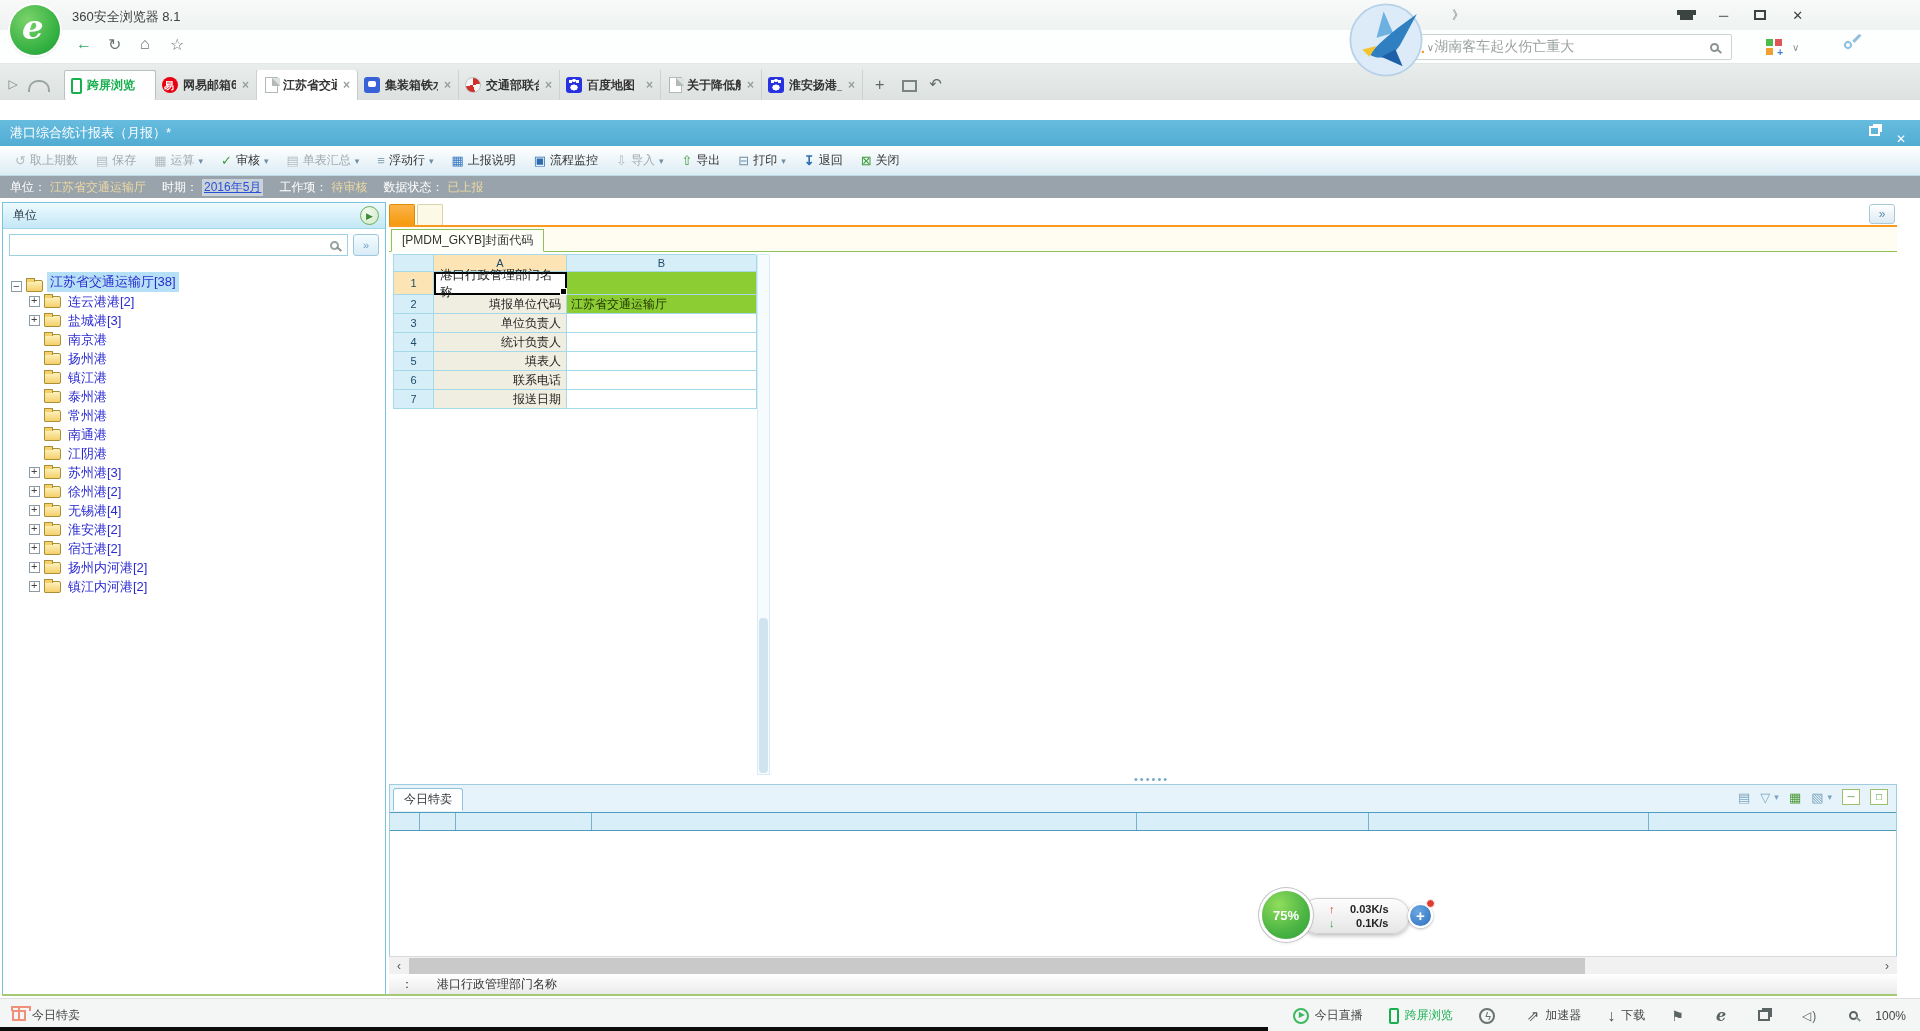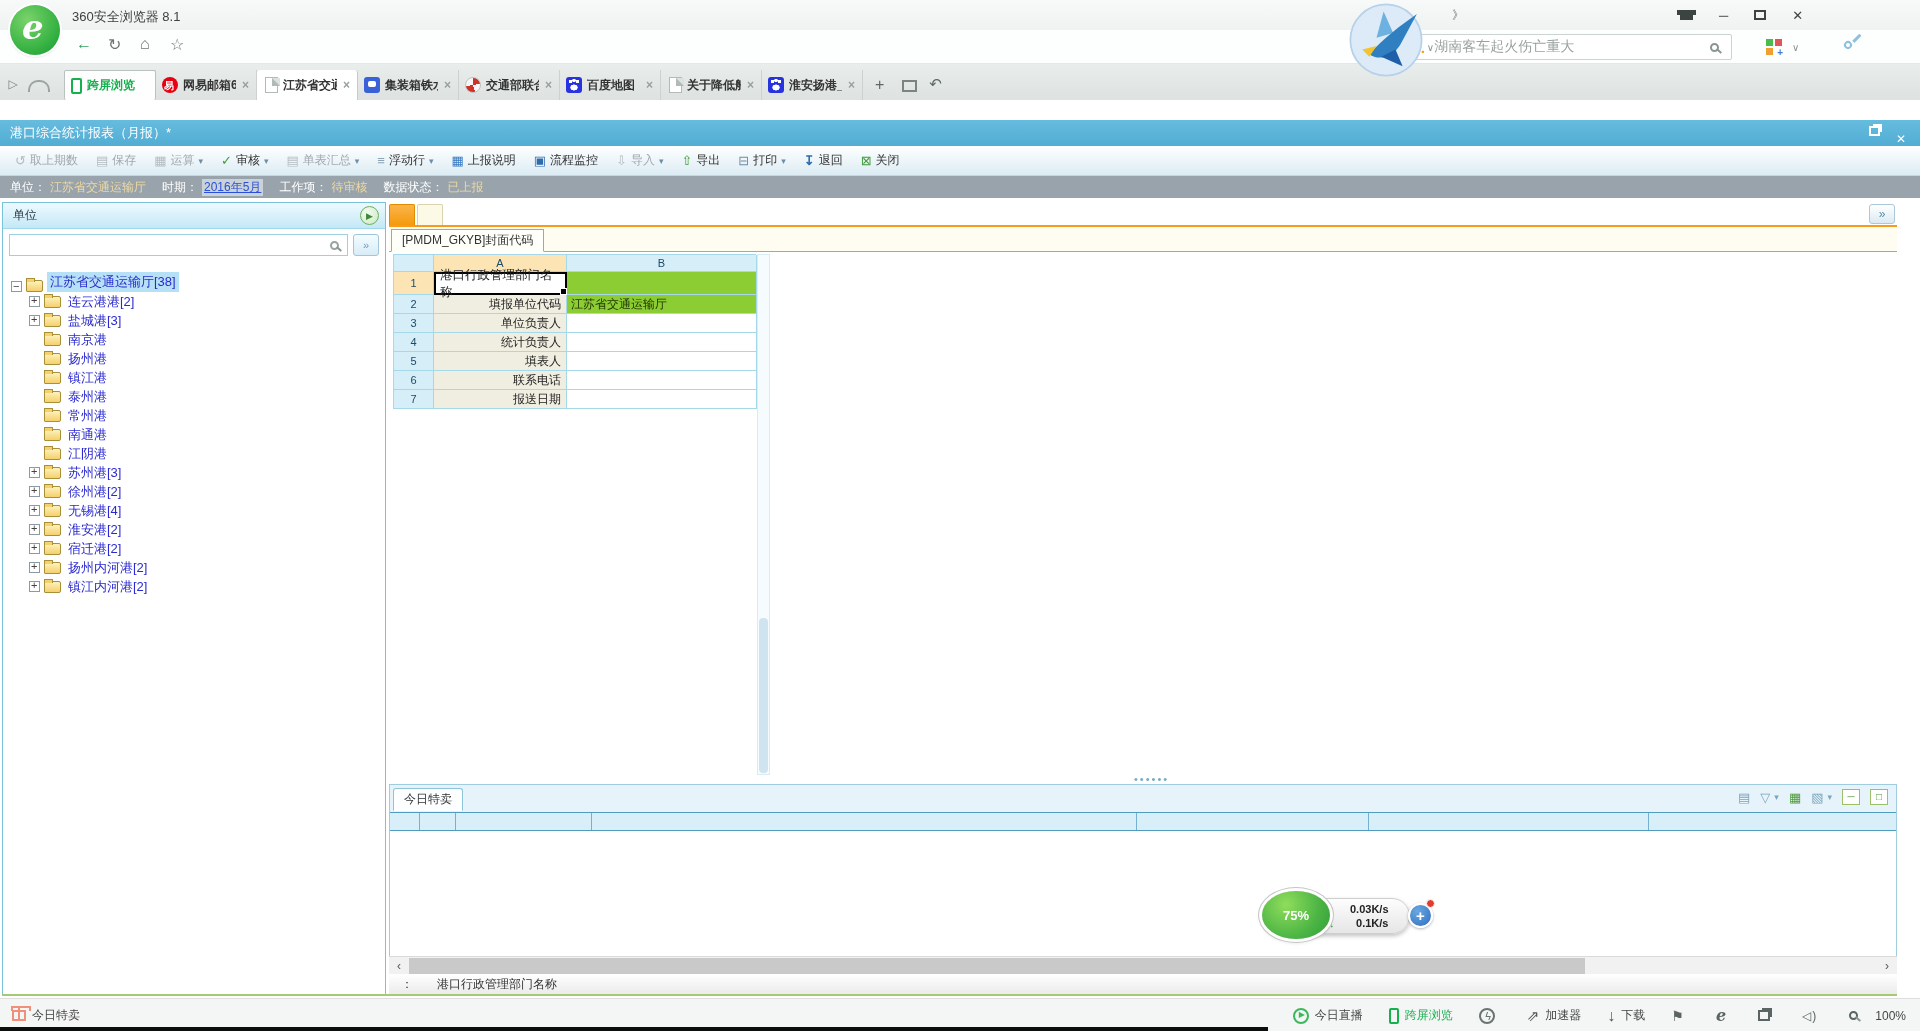--- a/index.html
+++ b/index.html
@@ -219,21 +219,21 @@
   .statusline .sc { margin-left:12px; } .statusline .st { margin-left:24px; }
   .greenline { position:absolute; left:2px; top:994px; width:1895px; height:2px; background:#a4cb74; }
   
   .netmeter { position:absolute; left:1262px; top:891px; z-index:60; }
   .nm-caps { position:absolute; left:38px; top:7px; width:110px; height:36px; border-radius:18px;
     background:linear-gradient(#fdfdfd,#e6e6e6); border:1px solid #cfcfcf; box-shadow:0 2px 4px rgba(0,0,0,.25);
     padding:3px 0 0 28px; }
   .nm-row { display:flex; align-items:center; gap:4px; font-size:11px; font-weight:bold; color:#222; line-height:14px; }
   .nm-up { color:#d9402c; font-size:11px; } .nm-dn { color:#3fa33c; font-size:11px; }
   .nm-val { width:50px; text-align:right; }
-  .nm-circle { position:absolute; left:0; top:0; width:68px; height:48px; border-radius:50%;
+  .nm-circle { position:absolute; left:0; top:0; width:48px; height:48px; border-radius:50%;
     background:radial-gradient(circle at 35% 28%, #90dd5c, #49b343 62%, #349e3b);
     box-shadow:0 0 0 3px #fff, 0 0 0 4px #c4c4c4, 0 2px 5px rgba(0,0,0,.3);
     display:flex; align-items:center; justify-content:center; color:#fff; font-weight:bold; font-size:13px; }
   .nm-plus { position:absolute; left:146px; top:12px; width:25px; height:25px; border-radius:50%;
     background:radial-gradient(circle at 35% 30%, #6aa7e0, #2d6fc0); border:2px solid #fff;
     box-shadow:0 1px 3px rgba(0,0,0,.3); color:#fff; font-weight:bold; font-size:15px; text-align:center; line-height:22px; }
   .nm-dot { position:absolute; left:164px; top:8px; width:9px; height:9px; border-radius:50%;
     background:#e03c2f; border:1px solid #fff; }
   
   .bottombar { position:absolute; left:0; top:998px; width:1920px; height:33px; background:#f4f6f5;

